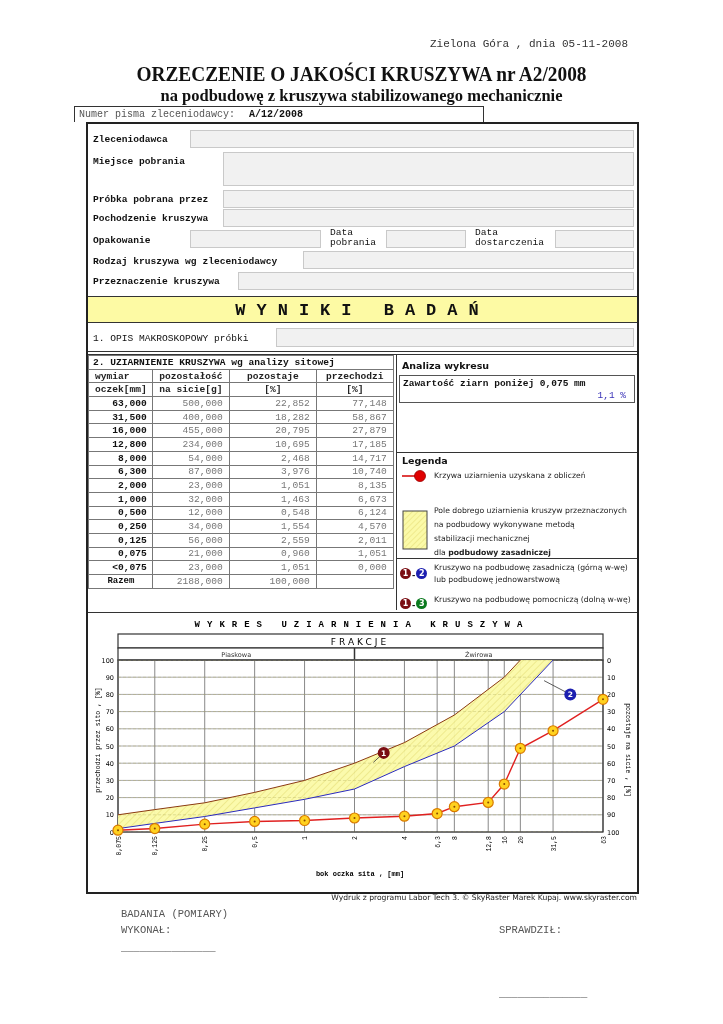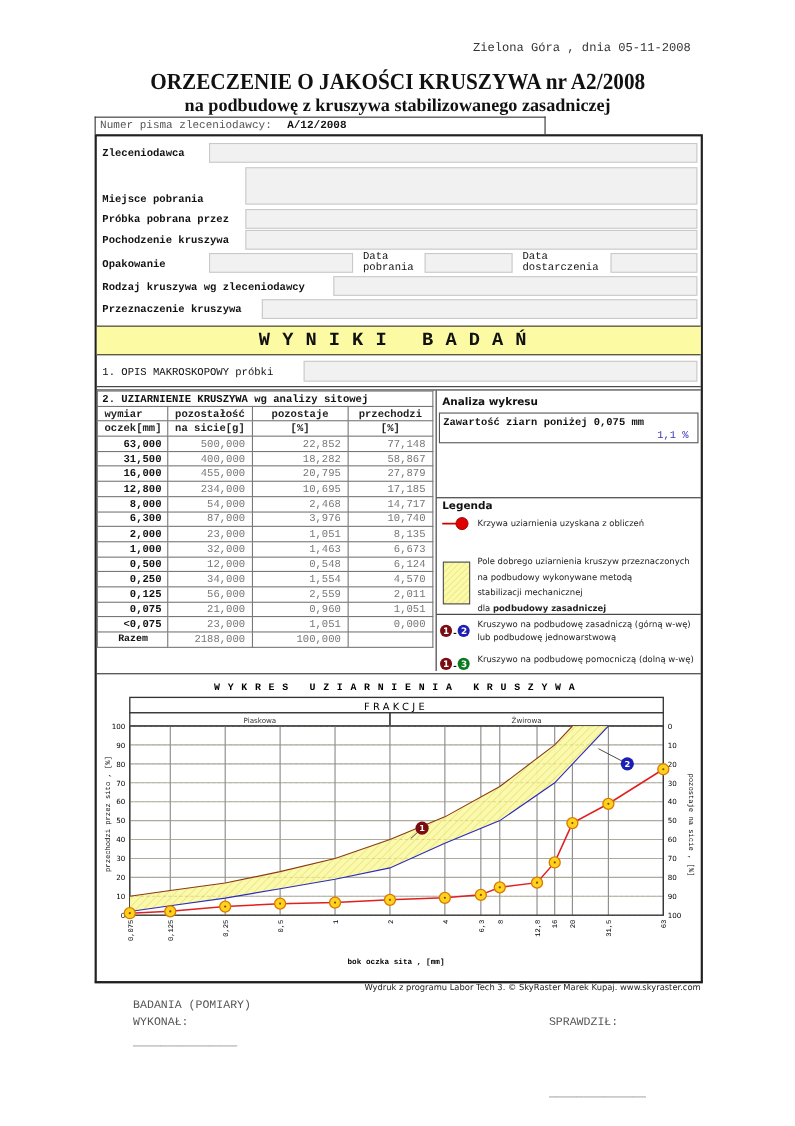--- a/index.html
+++ b/index.html
@@ -1,21 +1,21 @@
 <!DOCTYPE html>
 <html><head>
 <meta charset="utf-8">
 <style>
   html,body{margin:0;padding:0;background:#fff;}
   body{width:723px;height:1024px;position:relative;overflow:hidden;font-family:"Liberation Mono",monospace;color:#111;}
   .abs{position:absolute;}
   .date-line{left:0;right:95px;top:38px;text-align:right;font-size:11px;color:#333;}
   .title{left:0;width:723px;text-align:center;top:62px;font-family:"Liberation Serif",serif;font-weight:bold;font-size:21px;transform:scaleX(0.92);}
   .subtitle{left:0;width:723px;text-align:center;top:86px;font-family:"Liberation Serif",serif;font-weight:bold;font-size:16.5px;}
-  .numer-box{left:86px;top:106px;width:410px;height:16px;border:1.5px solid #333;border-bottom:none;font-size:10px;line-height:16px;padding-left:4px;box-sizing:border-box;color:#555;}
+  .numer-box{left:74px;top:106px;width:410px;height:16px;border:1.5px solid #333;border-bottom:none;font-size:10px;line-height:16px;padding-left:4px;box-sizing:border-box;color:#555;}
   .numer-box b{color:#111;margin-left:14px;}
   .frame{left:86px;top:122px;width:553px;height:772px;border:2px solid #222;box-sizing:border-box;}
   .lbl{font-size:9.6px;font-weight:bold;white-space:nowrap;}
   .fld{background:#f1f1f1;border:1px solid #c9c9c9;box-sizing:border-box;}
   .banner{left:88px;top:296px;width:549px;height:27px;background:#fdfaa4;border-top:1.5px solid #333;border-bottom:1.5px solid #333;text-align:center;font-weight:bold;font-size:17px;line-height:27px;letter-spacing:11px;box-sizing:border-box;}
   .sep2{left:88px;top:351px;width:549px;height:4px;border-top:1.5px solid #333;border-bottom:1px solid #333;box-sizing:border-box;}
   table.sieve{border-collapse:collapse;font-size:9.6px;}
   table.sieve td{border:1px solid #777;height:12.7px;padding:0 6px;white-space:nowrap;}
   table.sieve td.c0{font-weight:bold;text-align:right;width:46px;padding-right:5px;}
   table.sieve td.num{color:#777;text-align:right;}
@@ -25,29 +25,29 @@
   .sans{font-family:"DejaVu Sans","Liberation Sans",sans-serif;}
   .legend-txt{font-size:7.7px;line-height:14px;color:#222;}
   .badge{display:inline-block;width:11px;height:11px;border-radius:50%;color:#fff;font-size:8px;font-weight:bold;text-align:center;line-height:11px;font-family:"DejaVu Sans",sans-serif;vertical-align:middle;}
   .footer-txt{font-size:10.5px;color:#555;}
 </style>
 </head>
 <body>
 
 <div class="abs date-line">Zielona Góra , dnia 05-11-2008</div>
 <div class="abs title">ORZECZENIE O JAKOŚCI KRUSZYWA nr A2/2008</div>
-<div class="abs subtitle">na podbudowę z kruszywa stabilizowanego zasadniczej</div>
+<div class="abs subtitle">na podbudowę z kruszywa stabilizowanego mechanicznie</div>
 <div class="abs numer-box"><span>Numer pisma zleceniodawcy:</span><b>A/12/2008</b></div>
 
 <div class="abs frame"></div>
 
 <div class="abs lbl" style="left:93px;top:134px;text-align:right;">Zleceniodawca</div>
 <div class="abs fld" style="left:190px;top:130px;width:444px;height:18px;"></div>
 
-<div class="abs lbl" style="left:93px;top:156px;margin-top:20px;">Miejsce pobrania</div>
+<div class="abs lbl" style="left:93px;top:156px;">Miejsce pobrania</div>
 <div class="abs fld" style="left:223px;top:152px;width:411px;height:34px;"></div>
 
 <div class="abs lbl" style="left:93px;top:194px;">Próbka pobrana przez</div>
 <div class="abs fld" style="left:223px;top:190px;width:411px;height:18px;"></div>
 
 <div class="abs lbl" style="left:93px;top:213px;">Pochodzenie kruszywa</div>
 <div class="abs fld" style="left:223px;top:209px;width:411px;height:18px;"></div>
 
 <div class="abs lbl" style="left:93px;top:235px;">Opakowanie</div>
 <div class="abs fld" style="left:190px;top:230px;width:131px;height:18px;"></div>

